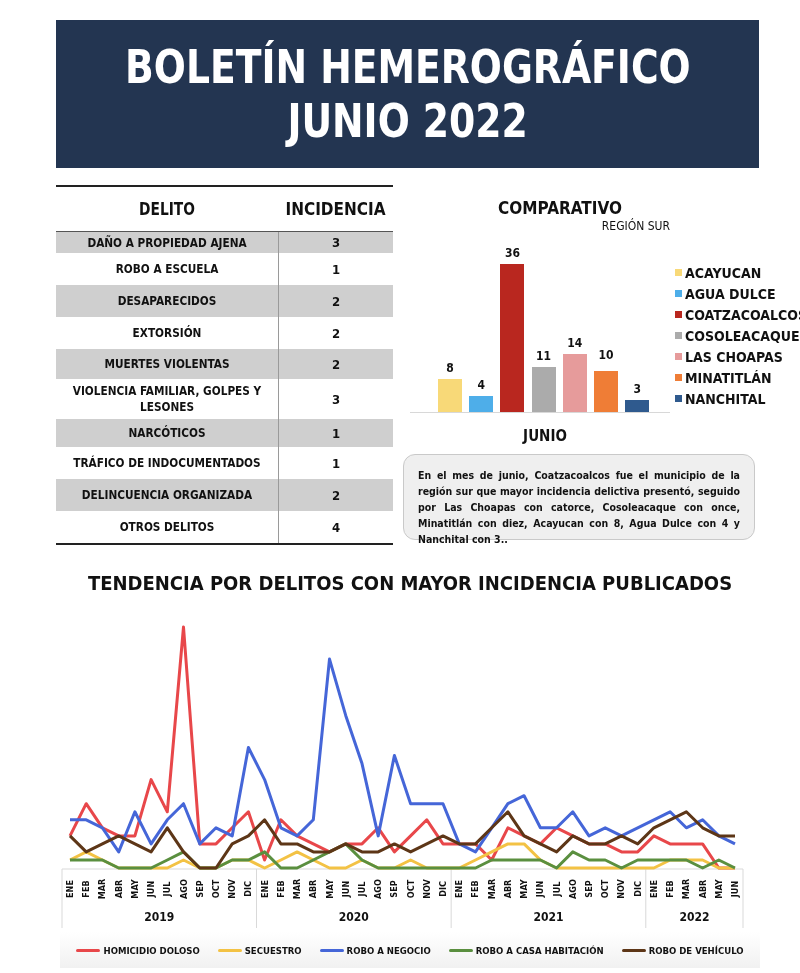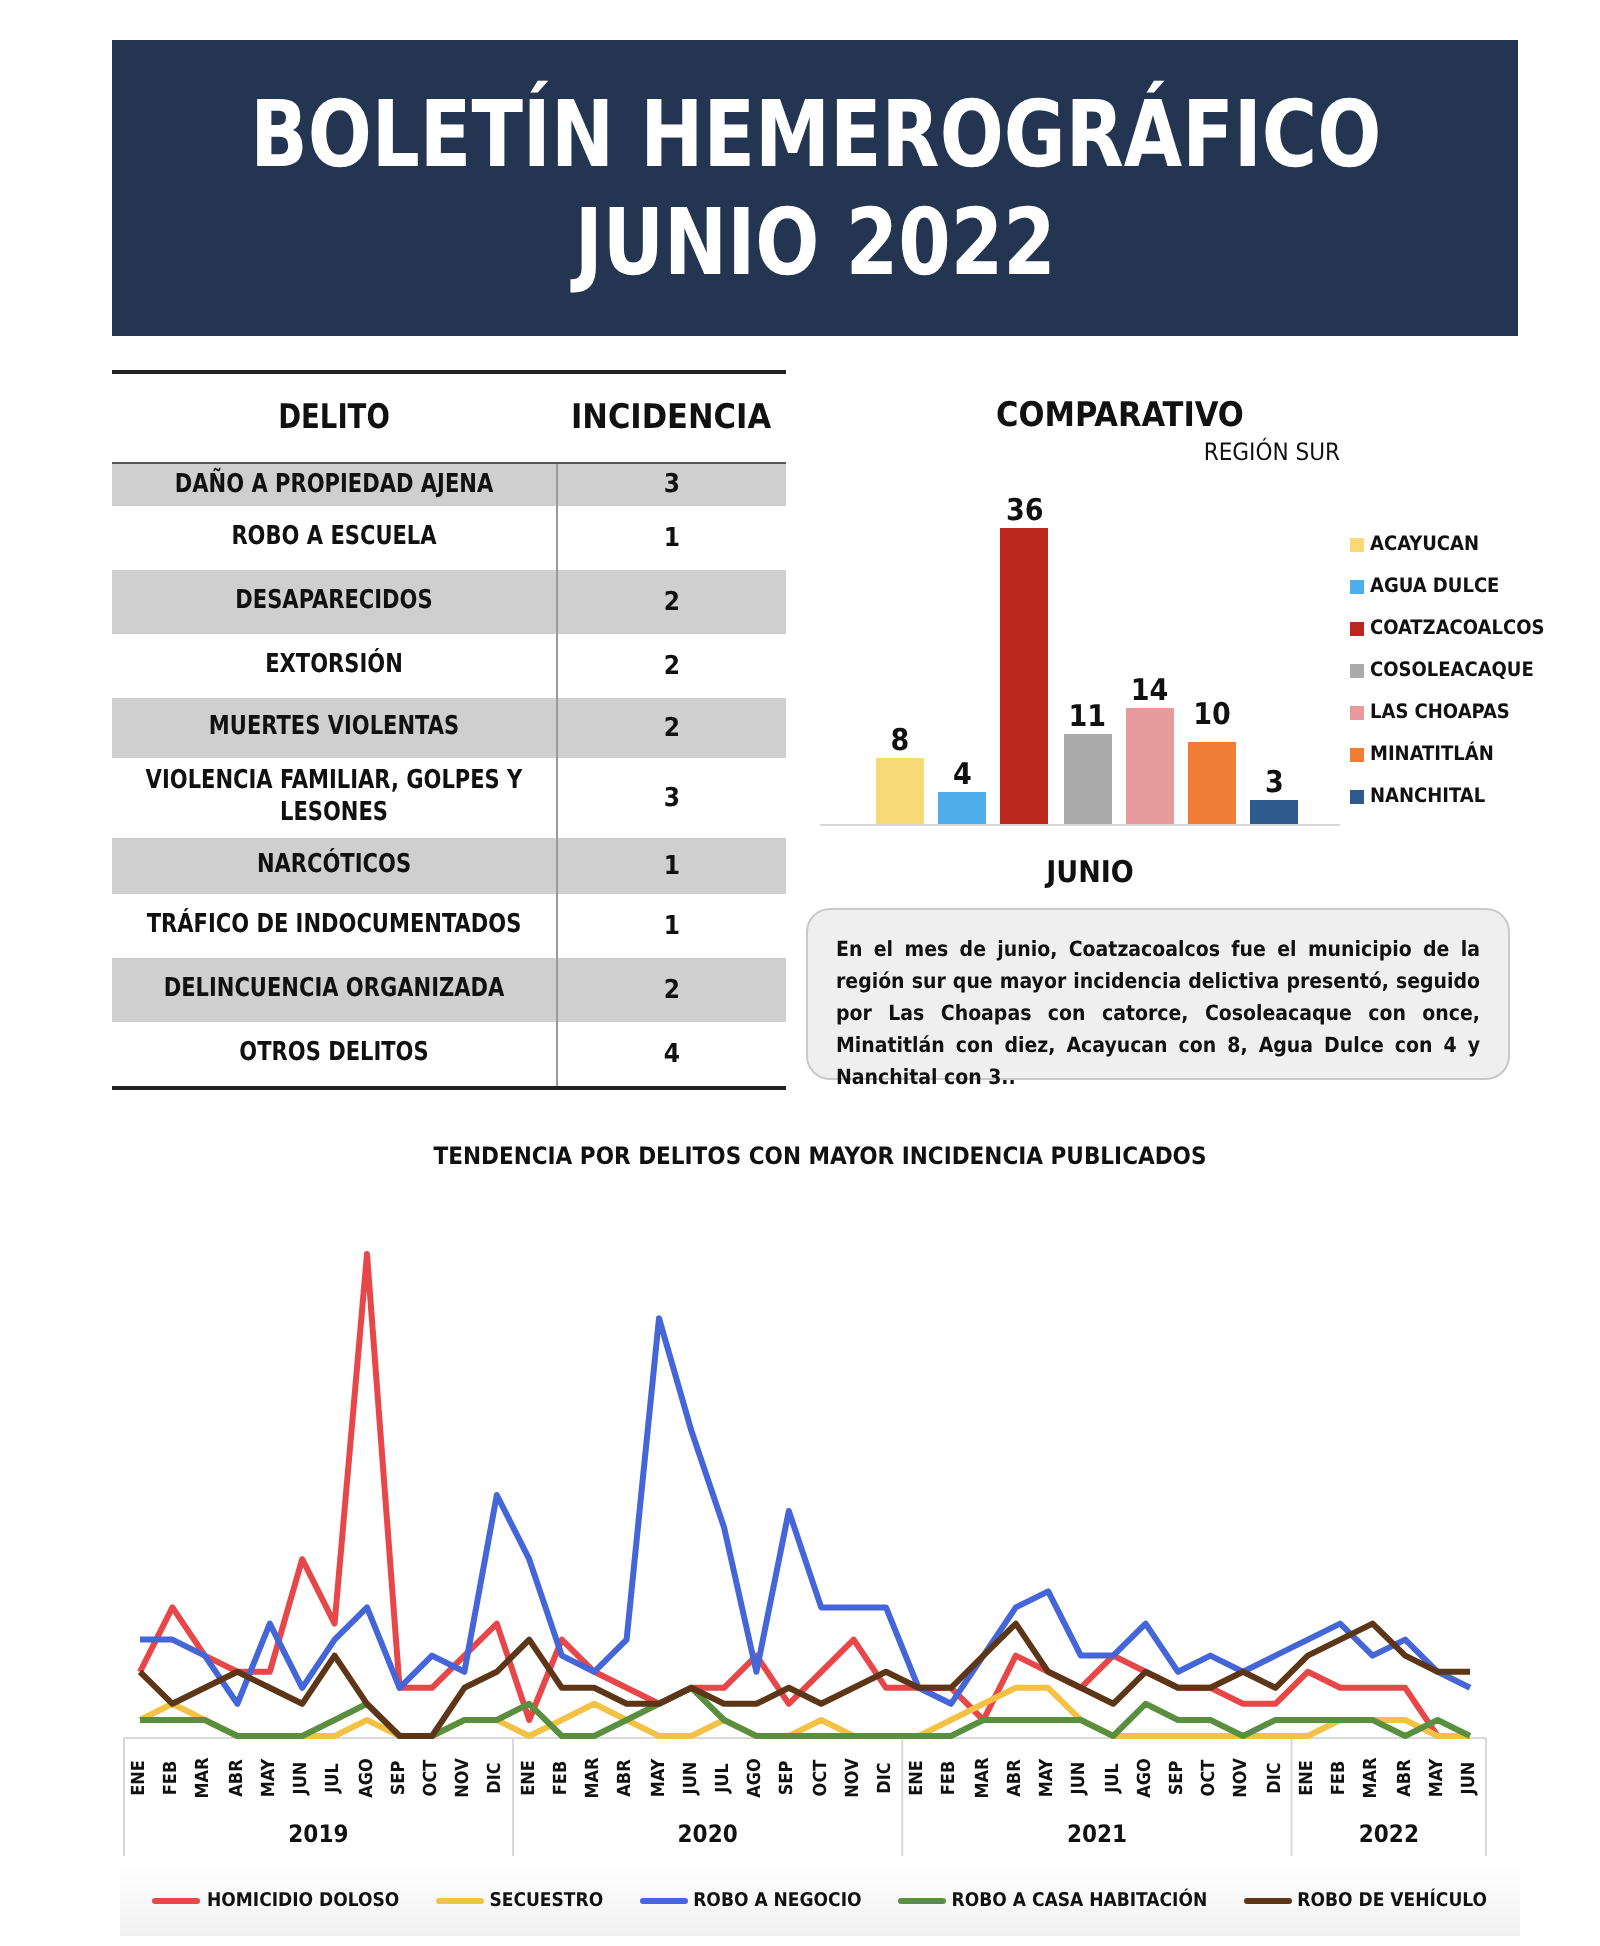--- a/index.html
+++ b/index.html
@@ -12,31 +12,31 @@
   .tbl .row{display:flex;align-items:center;}
   .tbl .row.g{background:#cfcfcf;}
   .tbl .c1{width:222px;text-align:center;font-weight:bold;font-size:13px;transform:scaleX(0.9);line-height:16px;}
   .tbl .c2{flex:1;font-weight:bold;font-size:13px;border-left:1px solid #9a9a9a;height:100%;display:flex;align-items:center;justify-content:center;}
   .tbl .hdr .c1,.tbl .hdr .c2{font-size:17px;border-left:none;}
   
   .bc-title{position:absolute;left:470px;top:198px;width:180px;text-align:center;font-weight:bold;font-size:17px;}
   .bc-sub{position:absolute;left:490px;top:219px;width:180px;text-align:right;font-weight:normal;font-size:12px;}
   .bc-axis{position:absolute;left:410px;top:412px;width:260px;height:1px;background:#d8d8d8;}
   .bar{position:absolute;bottom:561px;width:24px;}
-  .barlbl{position:absolute;width:40px;text-align:center;font-weight:bold;font-size:15px;}
+  .barlbl{position:absolute;width:40px;text-align:center;font-weight:bold;font-size:12px;}
   .bc-x{position:absolute;left:480px;top:427px;width:130px;text-align:center;font-weight:bold;font-size:15px;}
   .legend{position:absolute;left:675px;top:262px;}
   .legend .li{display:flex;align-items:center;height:21px;margin-bottom:0px;}
   .legend .sw{width:7px;height:7px;margin-right:3px;}
-  .legend .lt{font-weight:bold;font-size:10px;white-space:nowrap;}
+  .legend .lt{font-weight:bold;font-size:14px;white-space:nowrap;}
   
   .summary{position:absolute;left:403px;top:454px;width:352px;height:86px;border:1.5px solid #c9c9c9;border-radius:12px;background:#efefef;box-sizing:border-box;padding:12px 14px;}
   .summary p{margin:0;font-weight:bold;font-size:10.5px;line-height:16px;text-align:justify;}
   
-  .tr-title{position:absolute;left:60px;top:571px;width:700px;text-align:center;font-weight:bold;font-size:12px;}
+  .tr-title{position:absolute;left:60px;top:571px;width:700px;text-align:center;font-weight:bold;font-size:20px;}
   .trend{position:absolute;left:0;top:0;}
   .mlabel{position:absolute;font-weight:bold;font-size:9px;transform:rotate(-90deg);transform-origin:center;width:30px;text-align:center;}
   .ylabel{position:absolute;font-weight:bold;font-size:12px;text-align:center;}
   .lg{position:absolute;left:60px;top:932px;width:700px;height:36px;background:linear-gradient(#fff,#f1f1f1);display:flex;align-items:center;justify-content:center;gap:18px;}
   .lg .li{display:flex;align-items:center;}
   .lg .ln{width:24px;height:3px;margin-right:3px;border-radius:2px;}
   .lg .lt{font-weight:bold;font-size:9.5px;white-space:nowrap;}
 </style>
 </head>
 <body>

